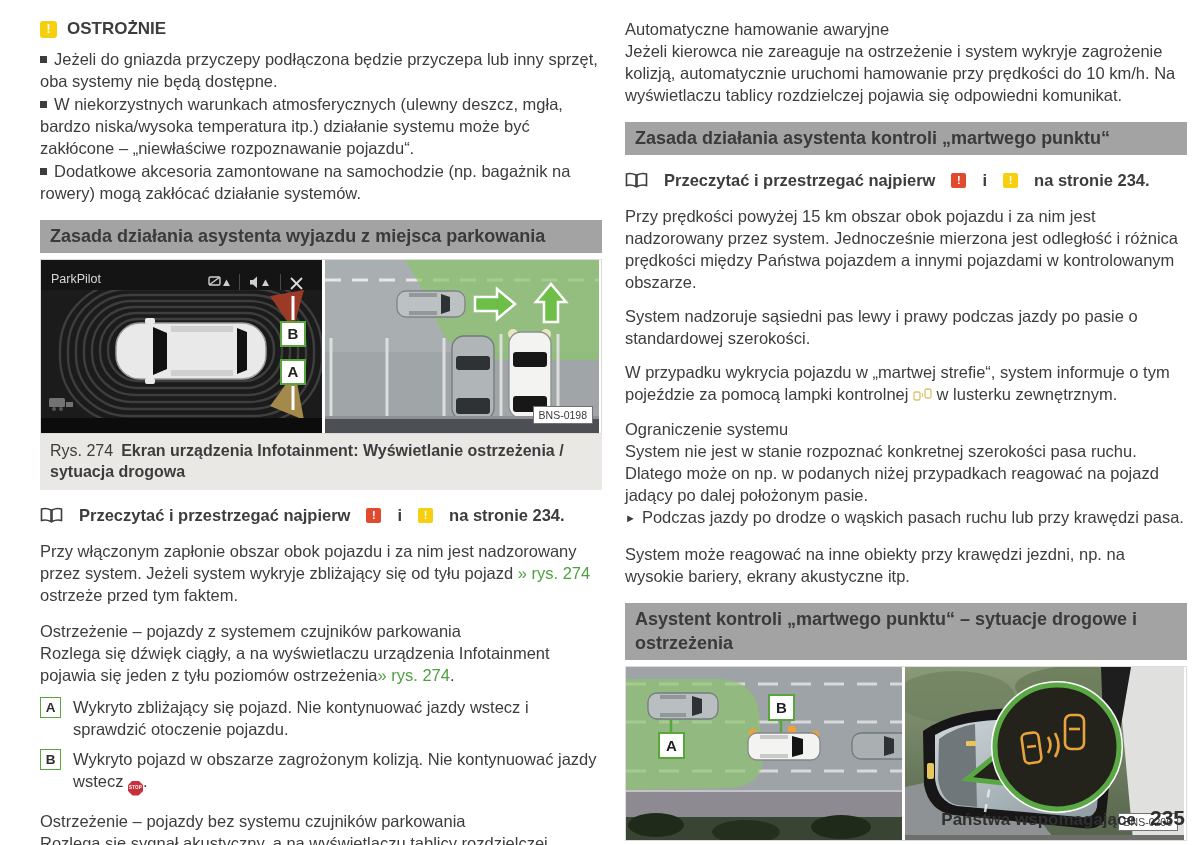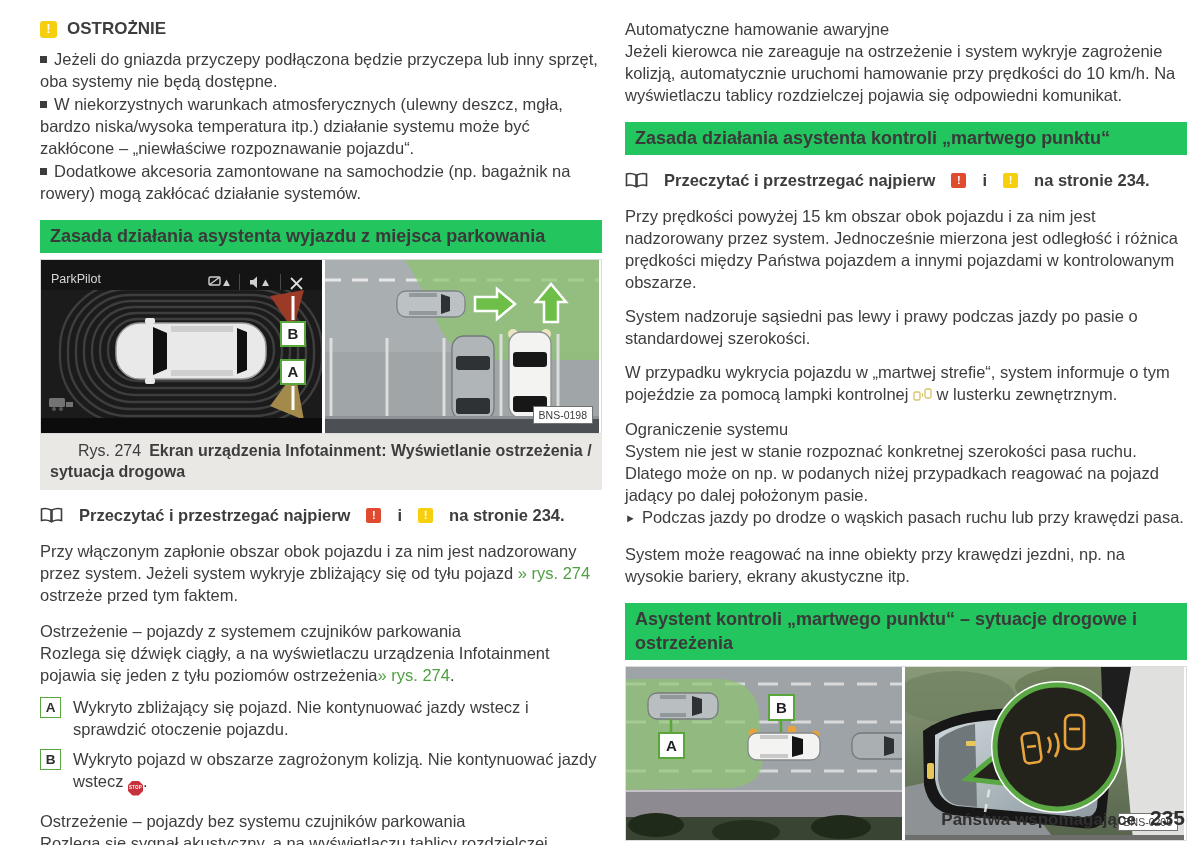--- a/index.html
+++ b/index.html
@@ -10,28 +10,28 @@
     font-size:16.5px; line-height:22px; overflow:hidden;
   }
   .col { position:absolute; top:18px; width:562px; }
   .col-left  { left:40px; }
   .col-right { left:625px; }
 
   
   .para { margin-bottom:12px; }
   .subhead { font-weight:normal; }
   .section-bar {
-    background:#22c55e; color:#3a3a3a; font-weight:bold; font-size:18px;
+    background:#a3a3a3; color:#3a3a3a; font-weight:bold; font-size:18px;
     line-height:24px; padding:4px 10px 5px; margin:16px 0 0 0;
   }
   .caption {
     background:#eae8e5; padding:6px 10px 8px; font-size:16px; line-height:21px;
     position:relative;
   }
-  .caption .ref { font-weight:normal; margin-right:8px;margin-left:28px; }
+  .caption .ref { font-weight:normal; margin-right:8px; }
   .caption .desc { font-weight:bold; }
 
   
   .caution-title-row { display:flex; align-items:center; gap:10px; margin-bottom:8px; }
   .caution-title { font-weight:bold; font-size:17px; }
   .badge {
     display:inline-flex; align-items:center; justify-content:center;
     width:17px; height:17px; border-radius:3px; color:#fff; font-weight:bold;
     font-size:12px; line-height:1; flex:0 0 auto;
   }

